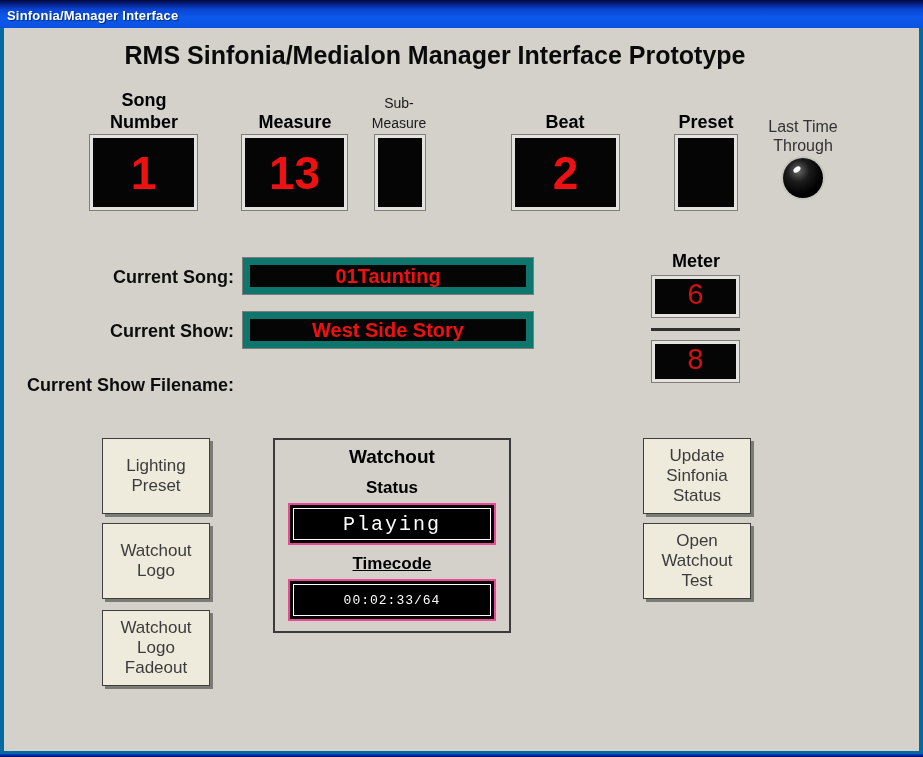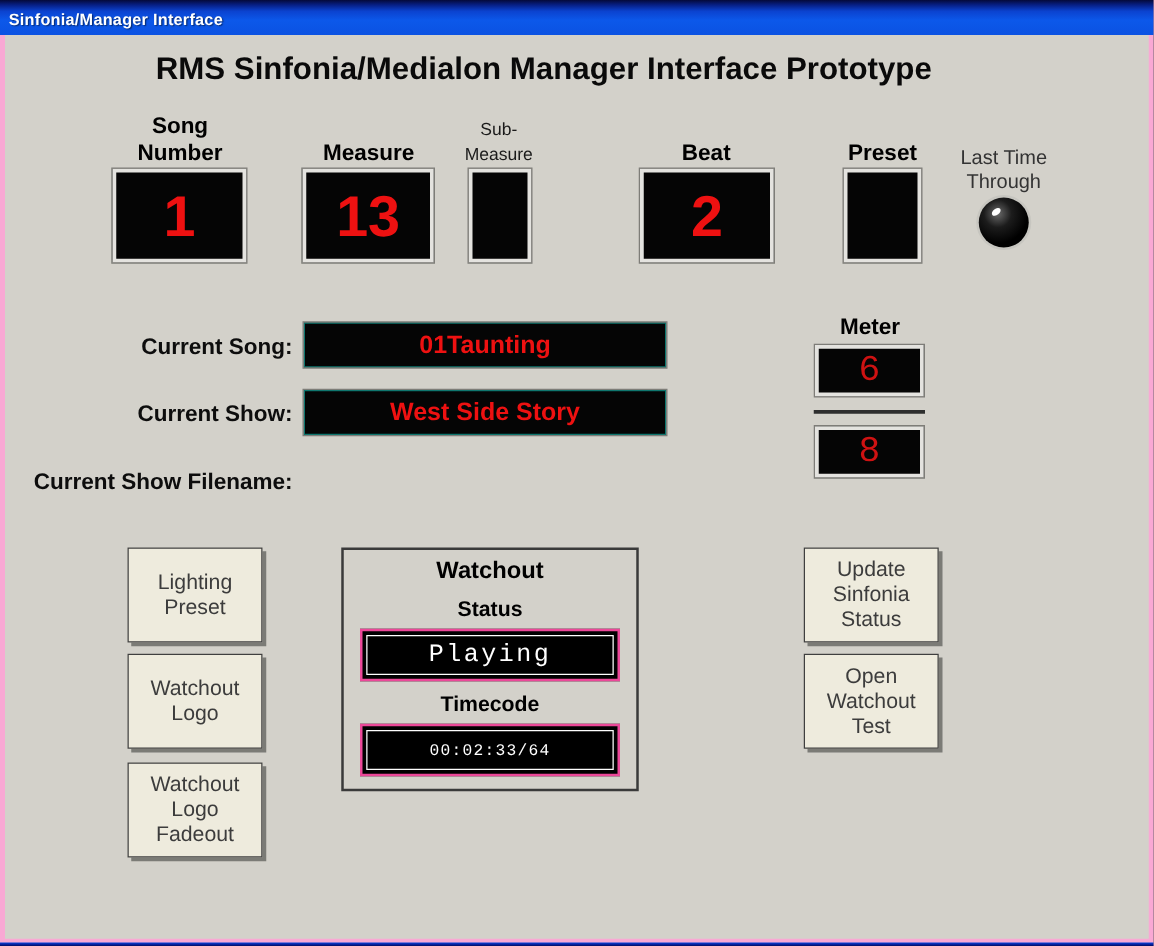--- a/index.html
+++ b/index.html
@@ -1,21 +1,21 @@
 <!DOCTYPE html>
 <html><head>
 <meta charset="utf-8">
 <style>
   html, body { margin: 0; padding: 0; background: #555; }
   * { box-sizing: border-box; }
   .window {
     position: relative;
     width: 923px;
     height: 757px;
-    background: #f9a8d4;
+    background: #0369a1;
     font-family: "Liberation Sans", sans-serif;
     overflow: hidden;
   }
   .window::after {
     content: "";
     position: absolute; left: 0; bottom: 0; width: 100%; height: 3px;
     background: linear-gradient(180deg, #0a46d8 0%, #051b96 60%, #020d52 100%);
   }
   .titlebar {
     position: absolute; left: 0; top: 0; width: 100%; height: 28px;
@@ -71,21 +71,21 @@
   }
   .info-label {
     position: absolute; left: 4px; width: 226px; text-align: right;
     font-weight: bold; font-size: 18px; color: #0d0d0d;
   }
   .ilbl-song     { top: 239px; }
   .ilbl-show     { top: 293px; }
   .ilbl-filename { top: 347px; }
   .info-box {
     position: absolute; left: 239px; width: 290px; height: 36px;
-    background: #050505; border: 1px solid #0f766e; outline: 1px solid #7e7d78;
+    background: #050505; border: 7px solid #0f766e; outline: 1px solid #7e7d78;
     display: flex; align-items: center; justify-content: center;
     color: #ee1111; font-weight: bold; font-size: 20px;
   }
   .ibox-song     { top: 230px; }
   .ibox-show     { top: 284px; }
   .ibox-filename { top: 338px; }
   .meter-label {
     position: absolute; left: 646px; top: 223px; width: 92px;
     text-align: center; font-weight: bold; font-size: 18px; color: #000;
   }
@@ -120,21 +120,21 @@
   }
   .wo-title {
     position: absolute; top: 6px; left: 0; width: 100%;
     text-align: center; font-weight: bold; font-size: 19px; color: #000;
   }
   .wo-label {
     position: absolute; left: 0; width: 100%;
     text-align: center; font-weight: bold; font-size: 17px; color: #000;
   }
   .wo-status-label { top: 38px; }
-  .wo-tc-label     { top: 114px; }
+  .wo-tc-label     { top: 114px; text-decoration: underline; }
   .wo-display {
     position: absolute; left: 13px; width: 208px; height: 42px;
     background: #000; border: 2px solid #ec4899; padding: 3px;
   }
   .wo-status-display { top: 63px; }
   .wo-tc-display     { top: 139px; }
   .wo-inner {
     width: 100%; height: 100%; border: 1px solid #ffffff; background: #000;
     display: flex; align-items: center; justify-content: center;
     color: #ffffff; font-family: "Liberation Mono", "DejaVu Sans Mono", monospace;

